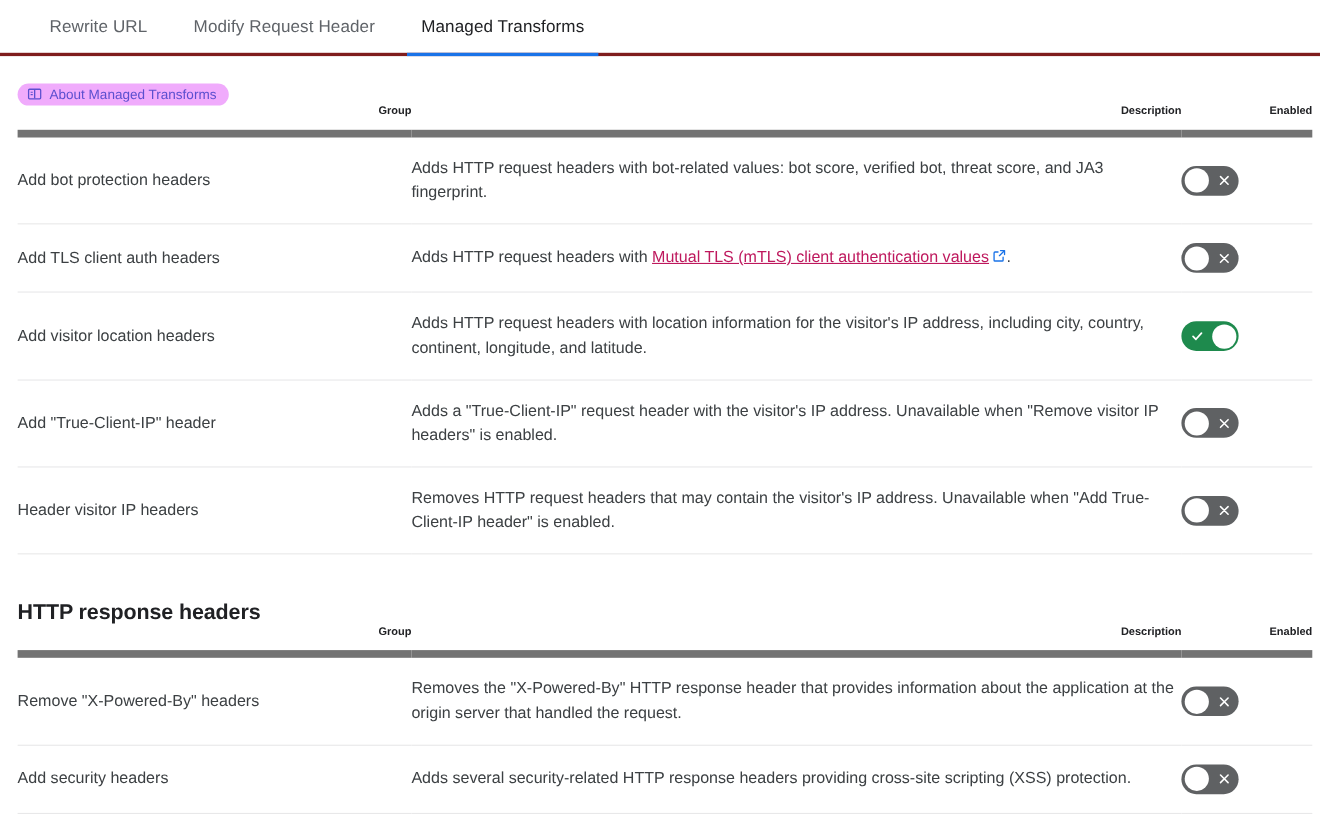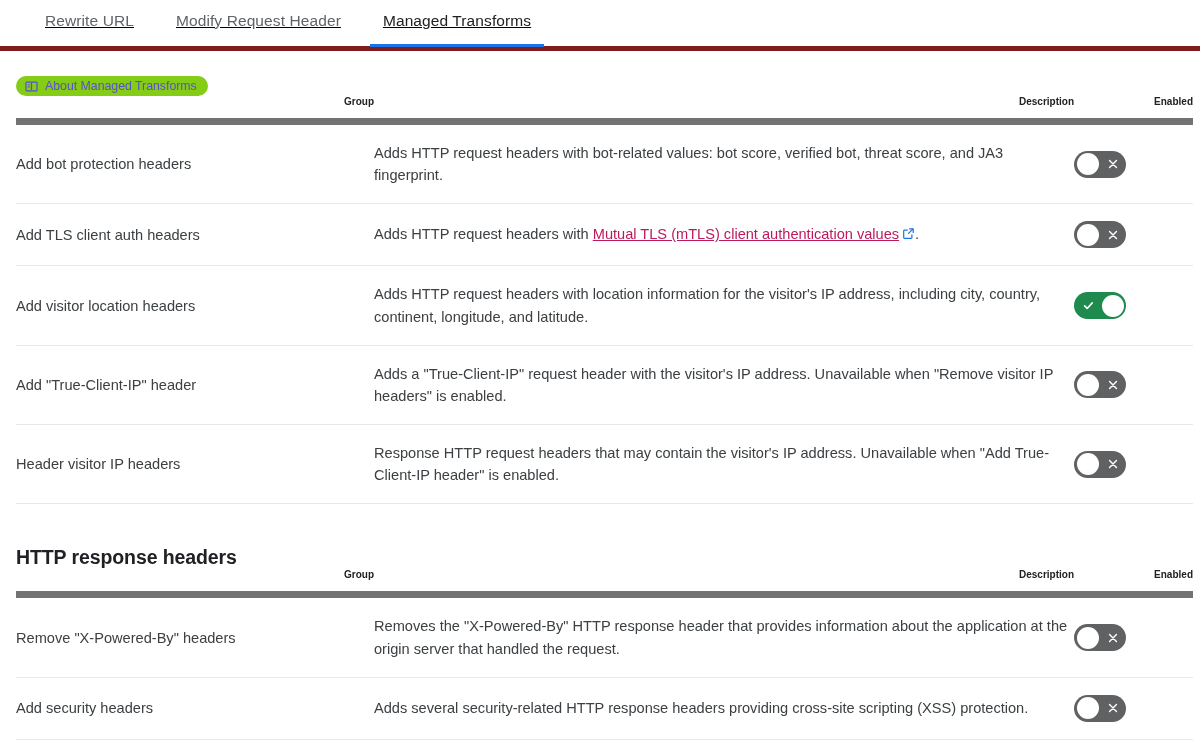--- a/index.html
+++ b/index.html
@@ -10,25 +10,24 @@
     height: 742px;
     background: #ffffff;
     font-family: "Liberation Sans", sans-serif;
     -webkit-font-smoothing: antialiased;
   }
 
   
   .tabbar {
     position: relative;
     height: 51px;
-    border-bottom: 5px solid #7f1d1d;
-    display: flex;
-    align-items: flex-end;
+    border-bottom: 3px solid #7f1d1d;
+    display: flex;
+    align-items: flex-start;
     padding-left: 24px;
-    text-decoration: underline;
   }
   .tab {
     position: relative;
     height: 50px;
     display: flex;
     align-items: center;
     padding: 0 21px;
     font-size: 15.5px;
     color: #5f6368;
     letter-spacing: .1px;
@@ -58,23 +57,23 @@
     padding-left: 16px;
   }
   .sec-title {
     font-size: 19.5px;
     font-weight: 700;
     color: #202124;
     letter-spacing: -.1px;
   }
   .badge {
     display: inline-flex;
-    align-items: flex-end;
+    align-items: flex-start;
     gap: 7px;
-    background: #84cc16;
+    background: #f0abfc;
     color: #5b4fcf;
     border-radius: 12px;
     padding: 3px 11px 3px 9px;
     font-size: 12.3px;
     cursor: pointer;
     white-space: nowrap;
   }
   .badge svg { display: block; }
 
   
@@ -262,21 +261,21 @@
                 <svg width="12" height="12" viewBox="0 0 16 16" fill="none">
                   <path d="M3.4 3.4l9.2 9.2M12.6 3.4l-9.2 9.2" stroke="#ffffff" stroke-width="1.9" stroke-linecap="round"></path>
                 </svg>
               </span>
               <span class="knob"></span>
             </div>
           </td>
         </tr>
         <tr>
           <td class="cell-group">Header visitor IP headers</td>
-          <td class="cell-desc">Response HTTP request headers that may contain the visitor's IP address. Unavailable when "Add True-Client-IP header" is enabled.</td>
+          <td class="cell-desc">Removes HTTP request headers that may contain the visitor's IP address. Unavailable when "Add True-Client-IP header" is enabled.</td>
           <td class="cell-enable">
             <div class="toggle" role="switch" aria-checked="false">
               <span class="glyph">
                 <svg width="12" height="12" viewBox="0 0 16 16" fill="none">
                   <path d="M3.4 3.4l9.2 9.2M12.6 3.4l-9.2 9.2" stroke="#ffffff" stroke-width="1.9" stroke-linecap="round"></path>
                 </svg>
               </span>
               <span class="knob"></span>
             </div>
           </td>

